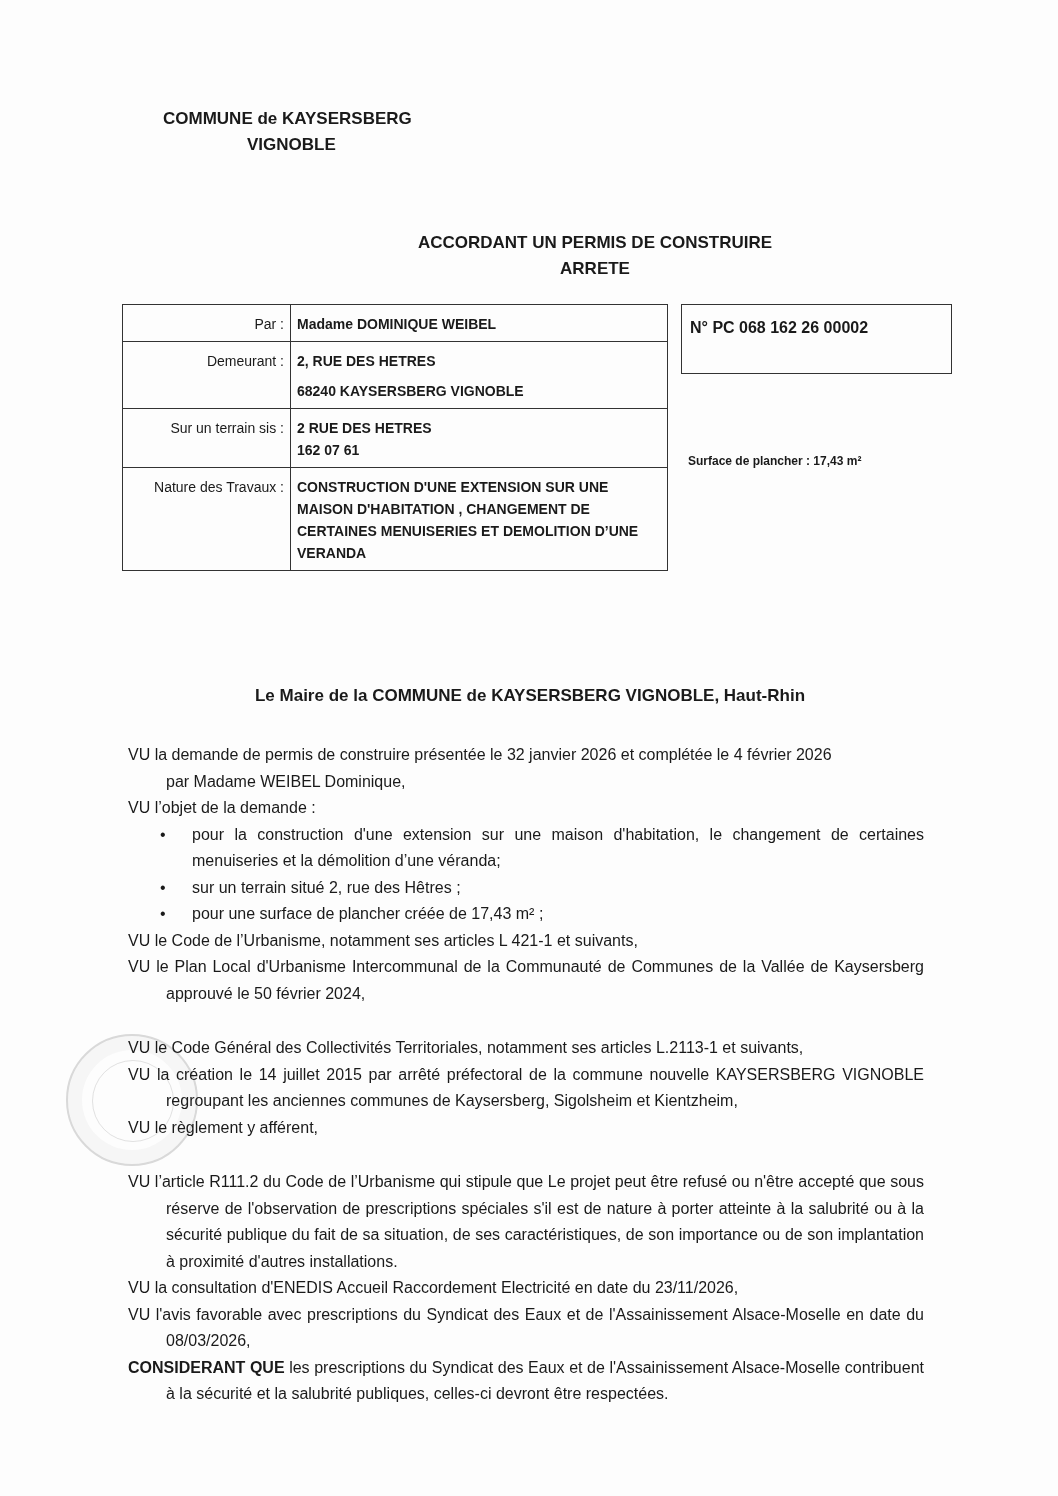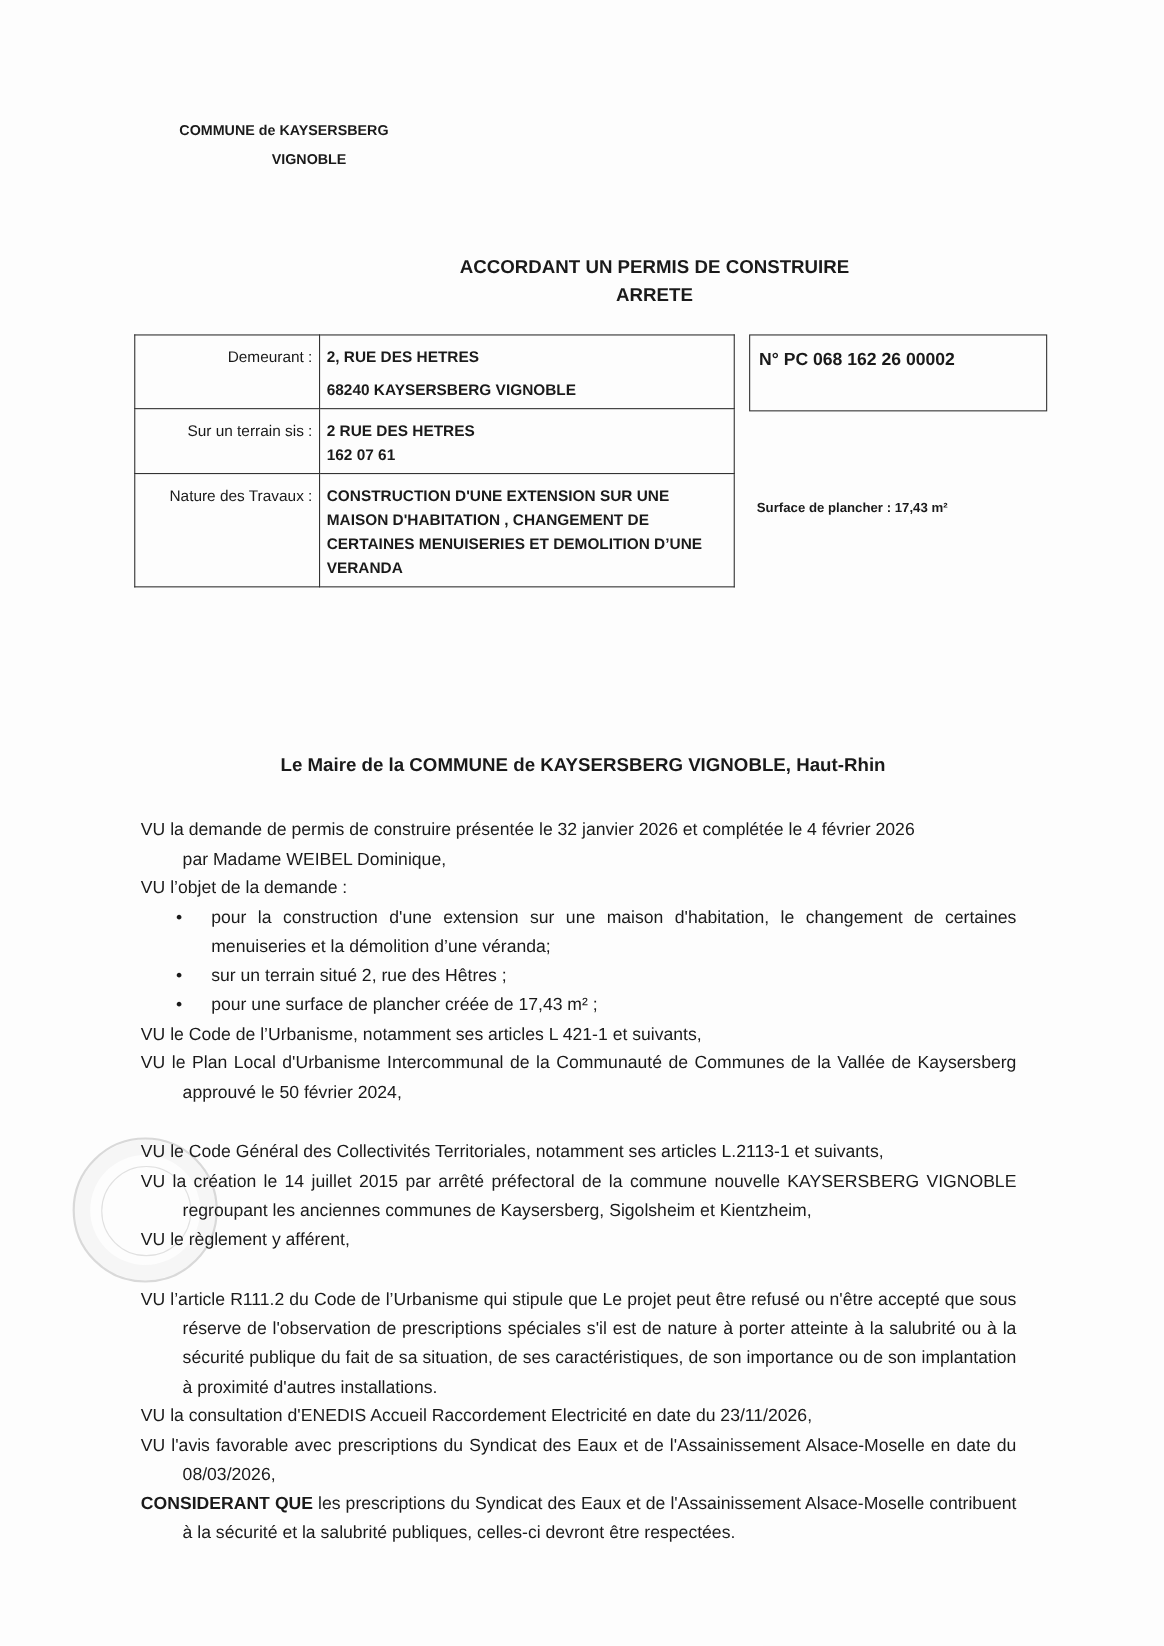--- a/index.html
+++ b/index.html
@@ -3,21 +3,21 @@
 <meta charset="utf-8">
 <style>
   html, body { margin: 0; padding: 0; background: #ffffff; }
   body {
     width: 1058px; height: 1496px; position: relative; overflow: hidden;
     font-family: "Liberation Sans", sans-serif; color: #1a1a1a;
   }
   .page { position: absolute; left: 0; top: 0; width: 1058px; height: 1496px; background: #fdfdfd; }
   .bold { font-weight: bold; }
 
-  .commune { position: absolute; left: 163px; top: 106px; font-size: 13px; font-weight: bold; line-height: 26px; }
+  .commune { position: absolute; left: 163px; top: 106px; font-size: 17px; font-weight: bold; line-height: 26px; }
   .commune .l2 { display: block; padding-left: 84px; }
 
   .titleblock { position: absolute; left: 380px; top: 230px; width: 430px; text-align: center; font-size: 17px; font-weight: bold; line-height: 26px; }
 
   table.info {
     position: absolute; left: 122px; top: 304px; width: 546px;
     border-collapse: collapse; font-size: 14px;
   }
   table.info td { border: 1.5px solid #333; vertical-align: top; }
   table.info td.head { padding: 10px 6px 10px 6px; font-size: 16px; font-weight: bold; line-height: 24px; height: 48px; }
@@ -65,20 +65,24 @@
   </div>
 
   <div class="titleblock">
     <div>ACCORDANT UN PERMIS DE CONSTRUIRE</div>
     <div>ARRETE</div>
   </div>
 
   <table class="info">
     <tbody>
     <tr>
+      <td class="lab">Par :</td>
+      <td class="val">Madame DOMINIQUE WEIBEL</td>
+    </tr>
+    <tr>
       <td class="lab">Demeurant :</td>
       <td class="val">
         <span>2, RUE DES HETRES</span>
         <span class="gap">68240 KAYSERSBERG VIGNOBLE</span>
       </td>
     </tr>
     <tr>
       <td class="lab">Sur un terrain sis :</td>
       <td class="val">
         <div>2 RUE DES HETRES</div>

